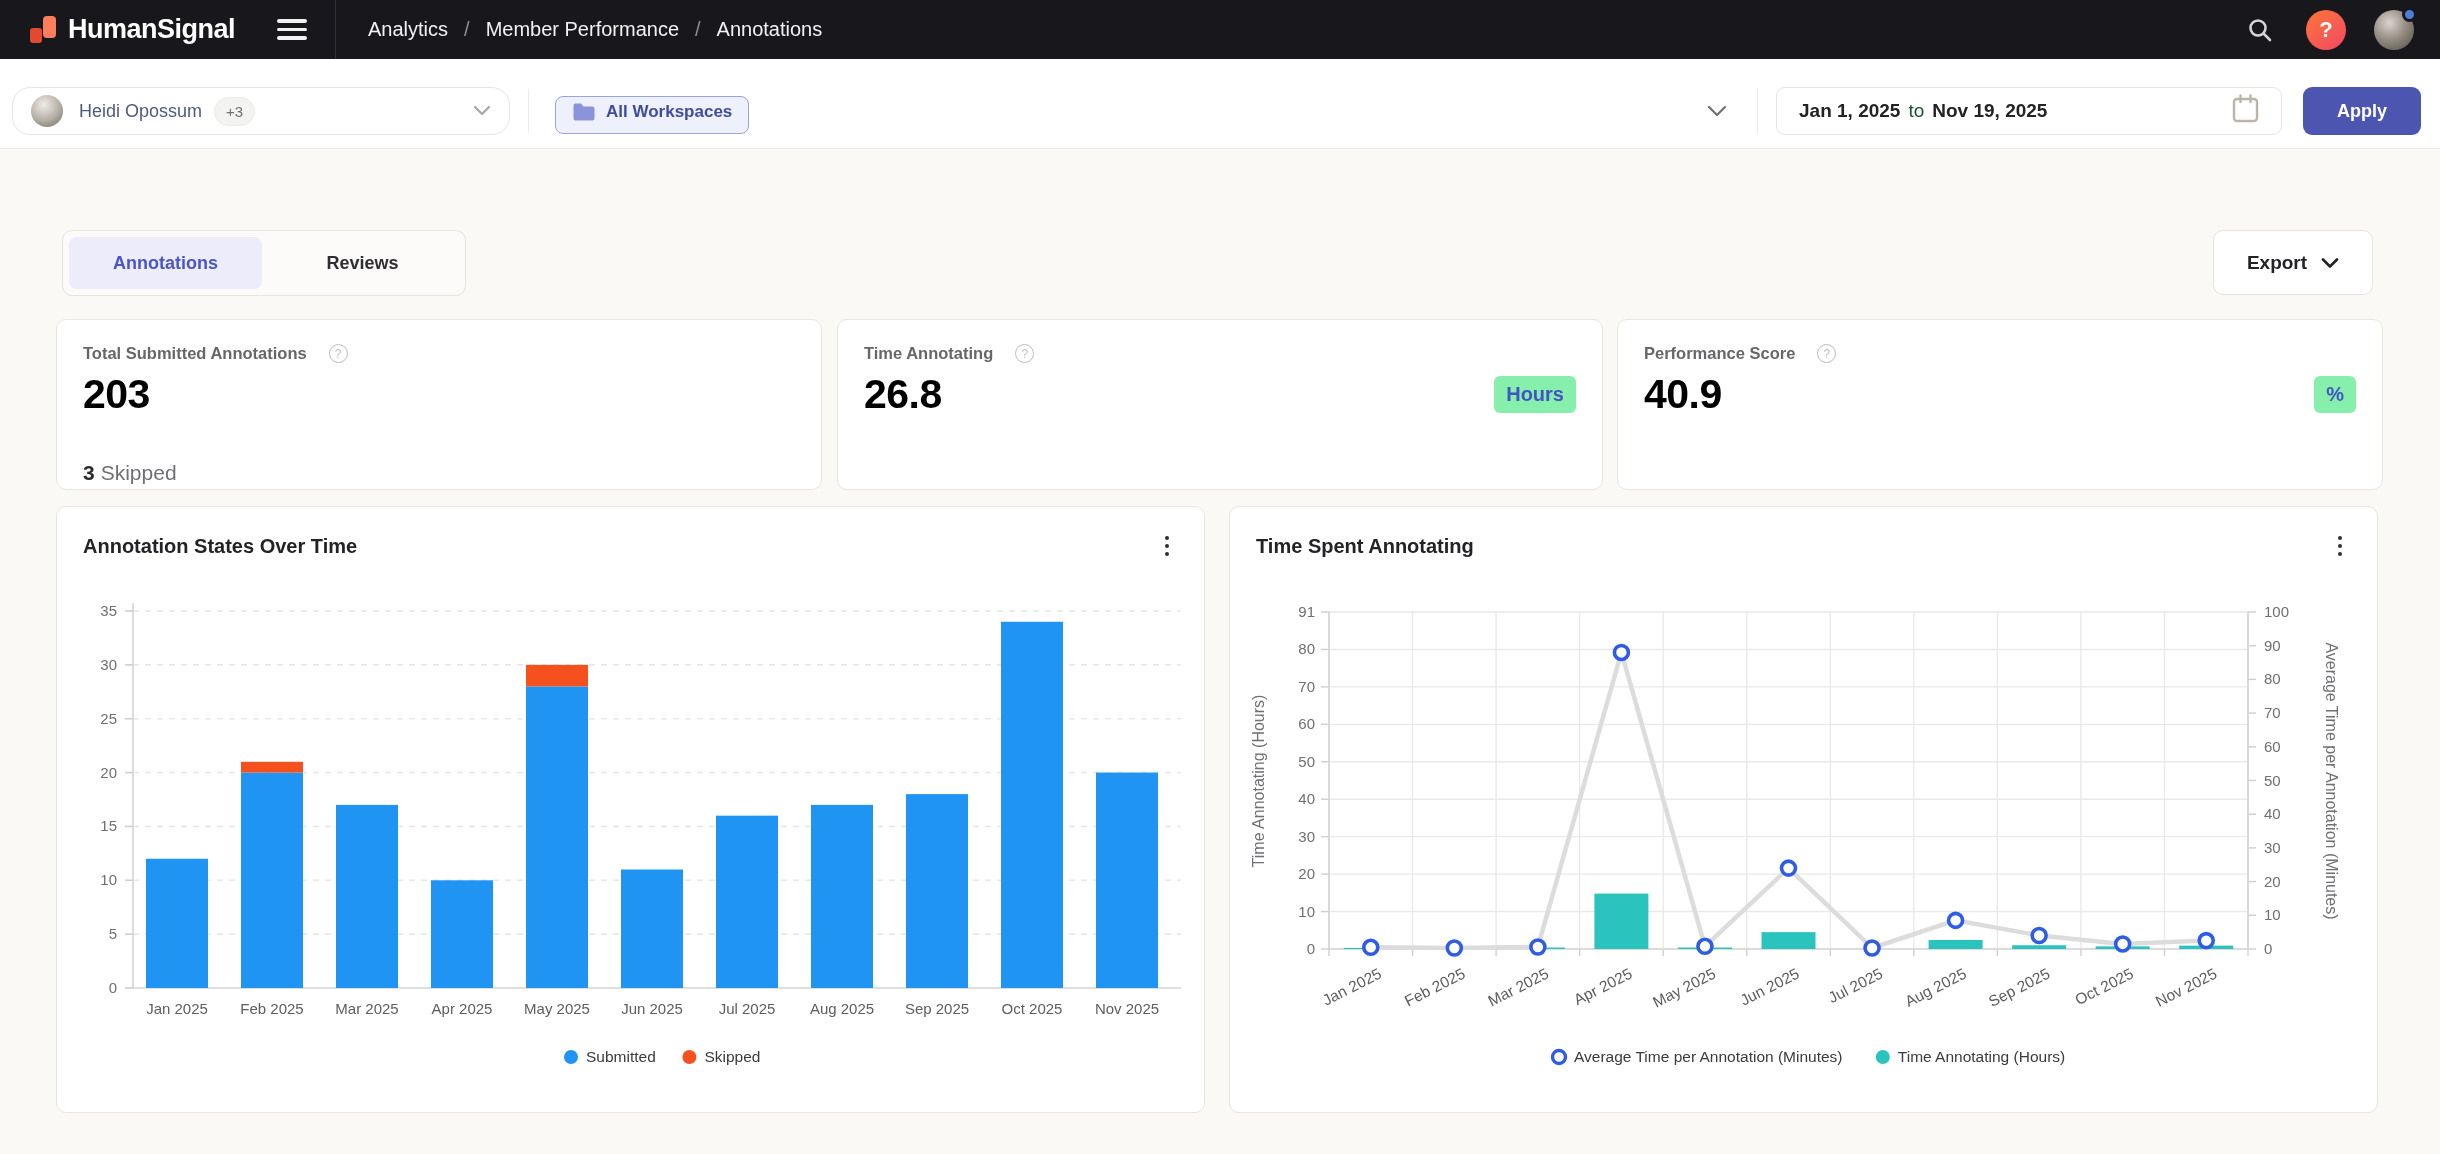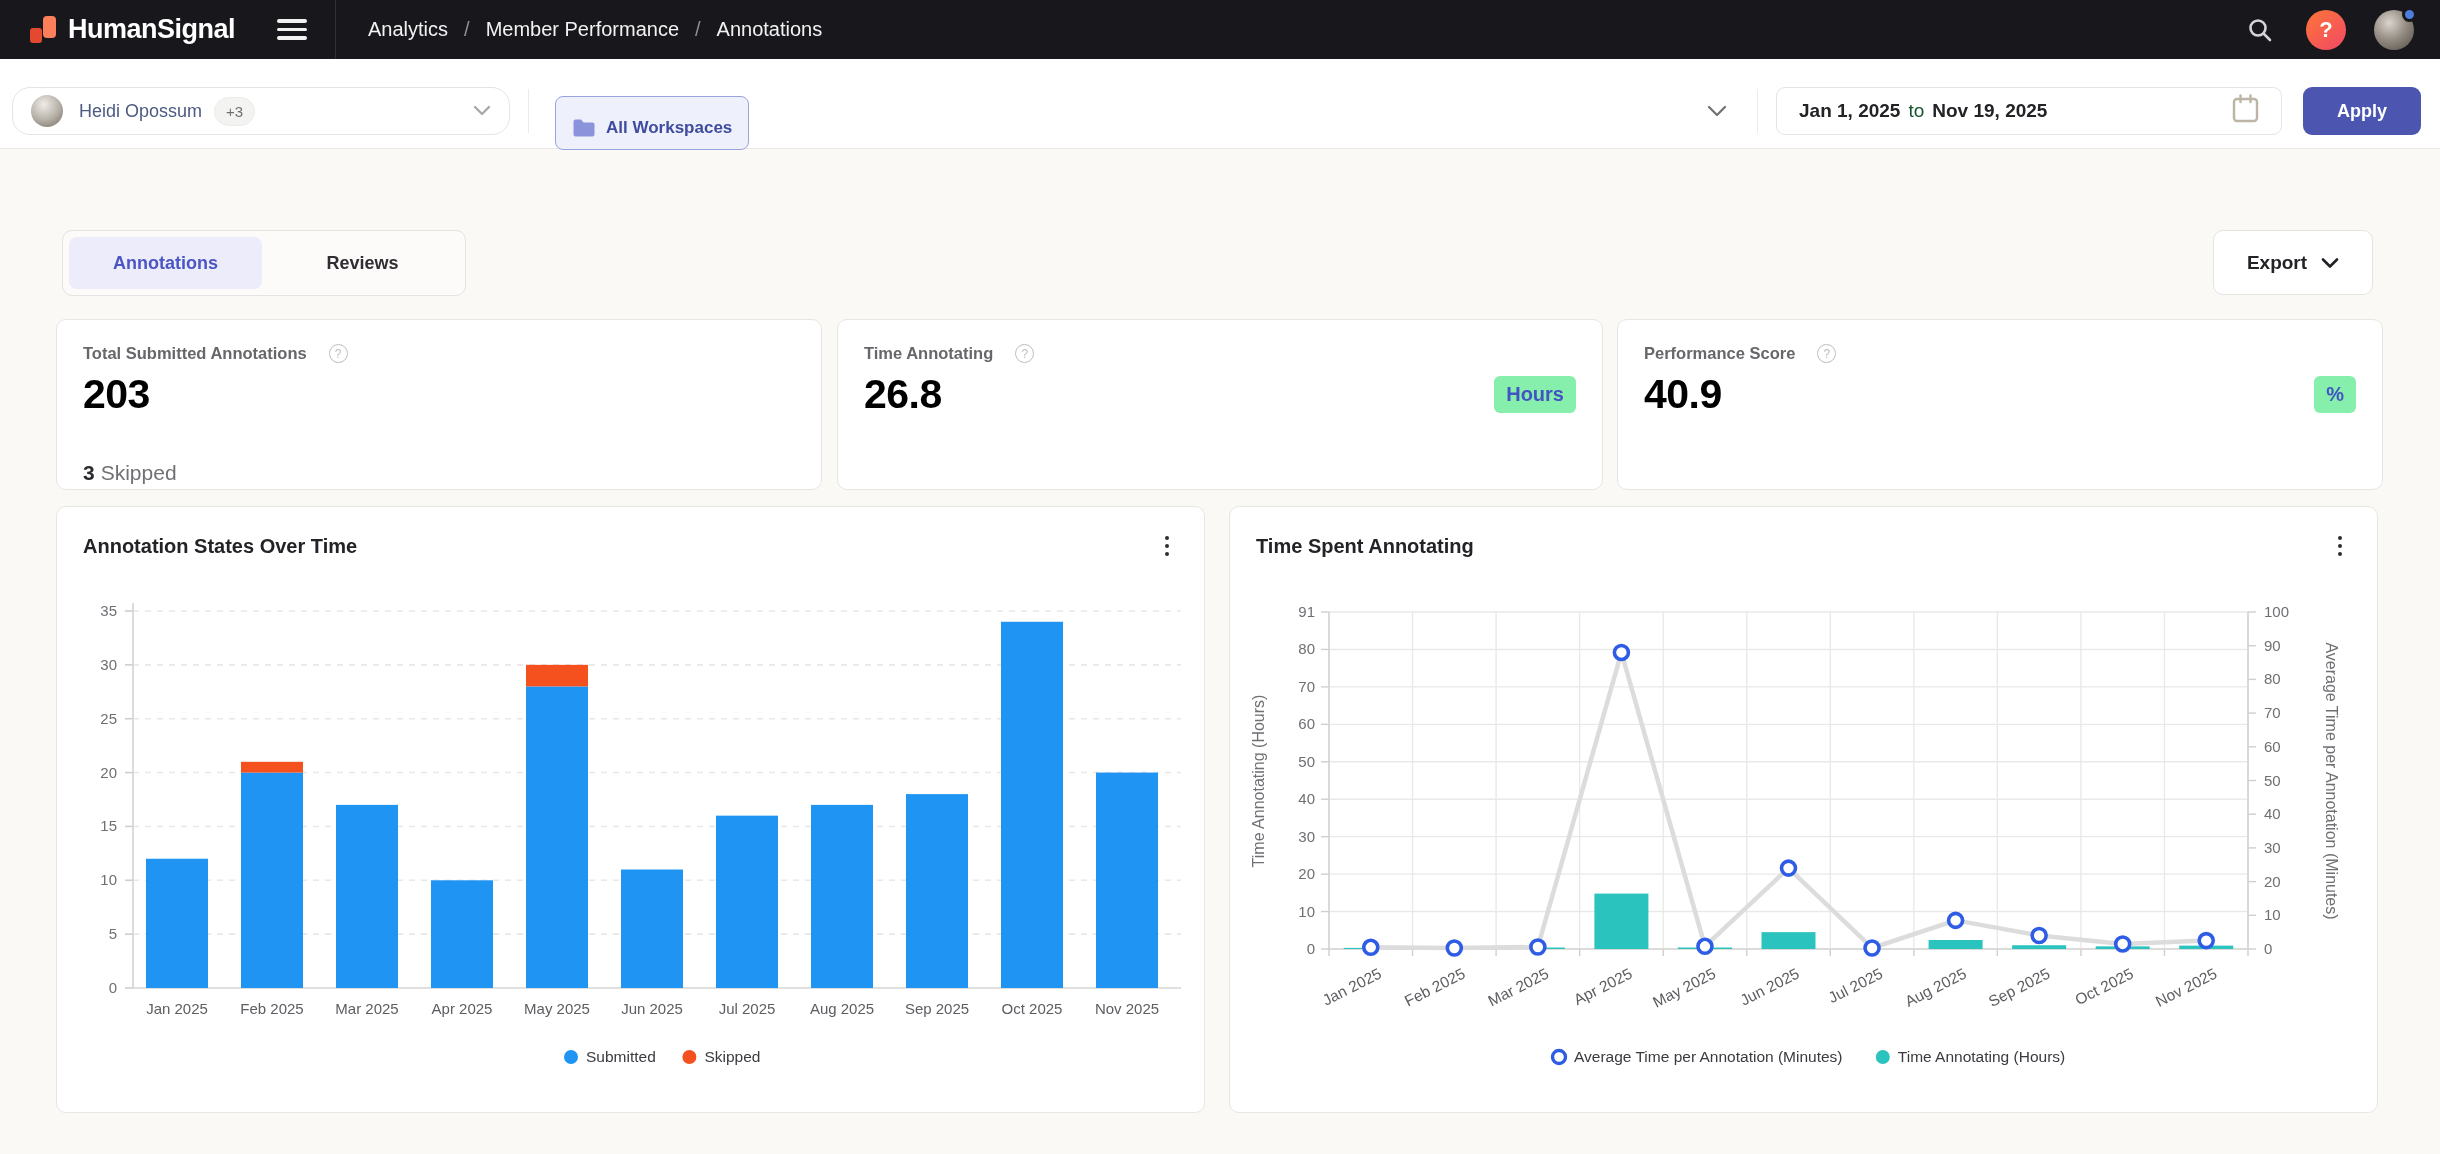--- a/index.html
+++ b/index.html
@@ -39,22 +39,22 @@
     background:#fff; border:1px solid #e4e4e1; border-radius:18px;
     display:flex; align-items:center; padding:5px 18px; cursor:pointer; }
   .member-avatar { width:32px; height:32px; border-radius:50%;
     background:radial-gradient(circle at 40% 30%, #efece7 0%, #b3ada4 55%, #6e6860 100%); }
   .member-name { margin-left:16px; font-size:18px; font-weight:500; color:#4d5b82; }
   .plus-pill { margin-left:12px; background:#f3f3f2; border:1px solid #ececea; color:#6f6f73;
     font-size:15px; border-radius:999px; padding:5px 11px; }
   .member-select .chev { margin-left:auto; }
   .v-sep { position:absolute; top:30px; width:1px; height:44px; background:#ebebe8; }
   .ws-select { position:absolute; left:545px; top:28px; width:1210px; height:48px; cursor:pointer; }
-  .ws-chip { position:absolute; left:10px; top:9px; height:54px; display:flex; align-items:flex-end; gap:10px;
-    background:#eef0fc; border:1px solid #9aa3dd; border-radius:8px; padding:11px 16px; }
+  .ws-chip { position:absolute; left:10px; top:9px; height:38px; display:flex; align-items:flex-start; gap:10px;
+    background:#eef0fc; border:1px solid #9aa3dd; border-radius:8px; padding:5px 16px; }
   .ws-chip-label { font-size:17px; font-weight:700; color:#3f4c9e; }
   .ws-select .chev { position:absolute; right:28px; top:16px; }
   .date-box { position:absolute; left:1776px; top:28px; width:506px; height:48px;
     background:#fff; border:1px solid #e4e4e1; border-radius:9px;
     display:flex; align-items:center; padding:0 22px; font-size:19px; cursor:pointer; }
   .date-strong { color:#232327; font-weight:600; }
   .date-to { color:#14532d; margin:0 8px; }
   .date-box .cal { margin-left:auto; }
   .apply-btn { position:absolute; left:2303px; top:28px; width:118px; height:48px;
     background:#4c55b0; color:#fff; font-size:18px; font-weight:600;

